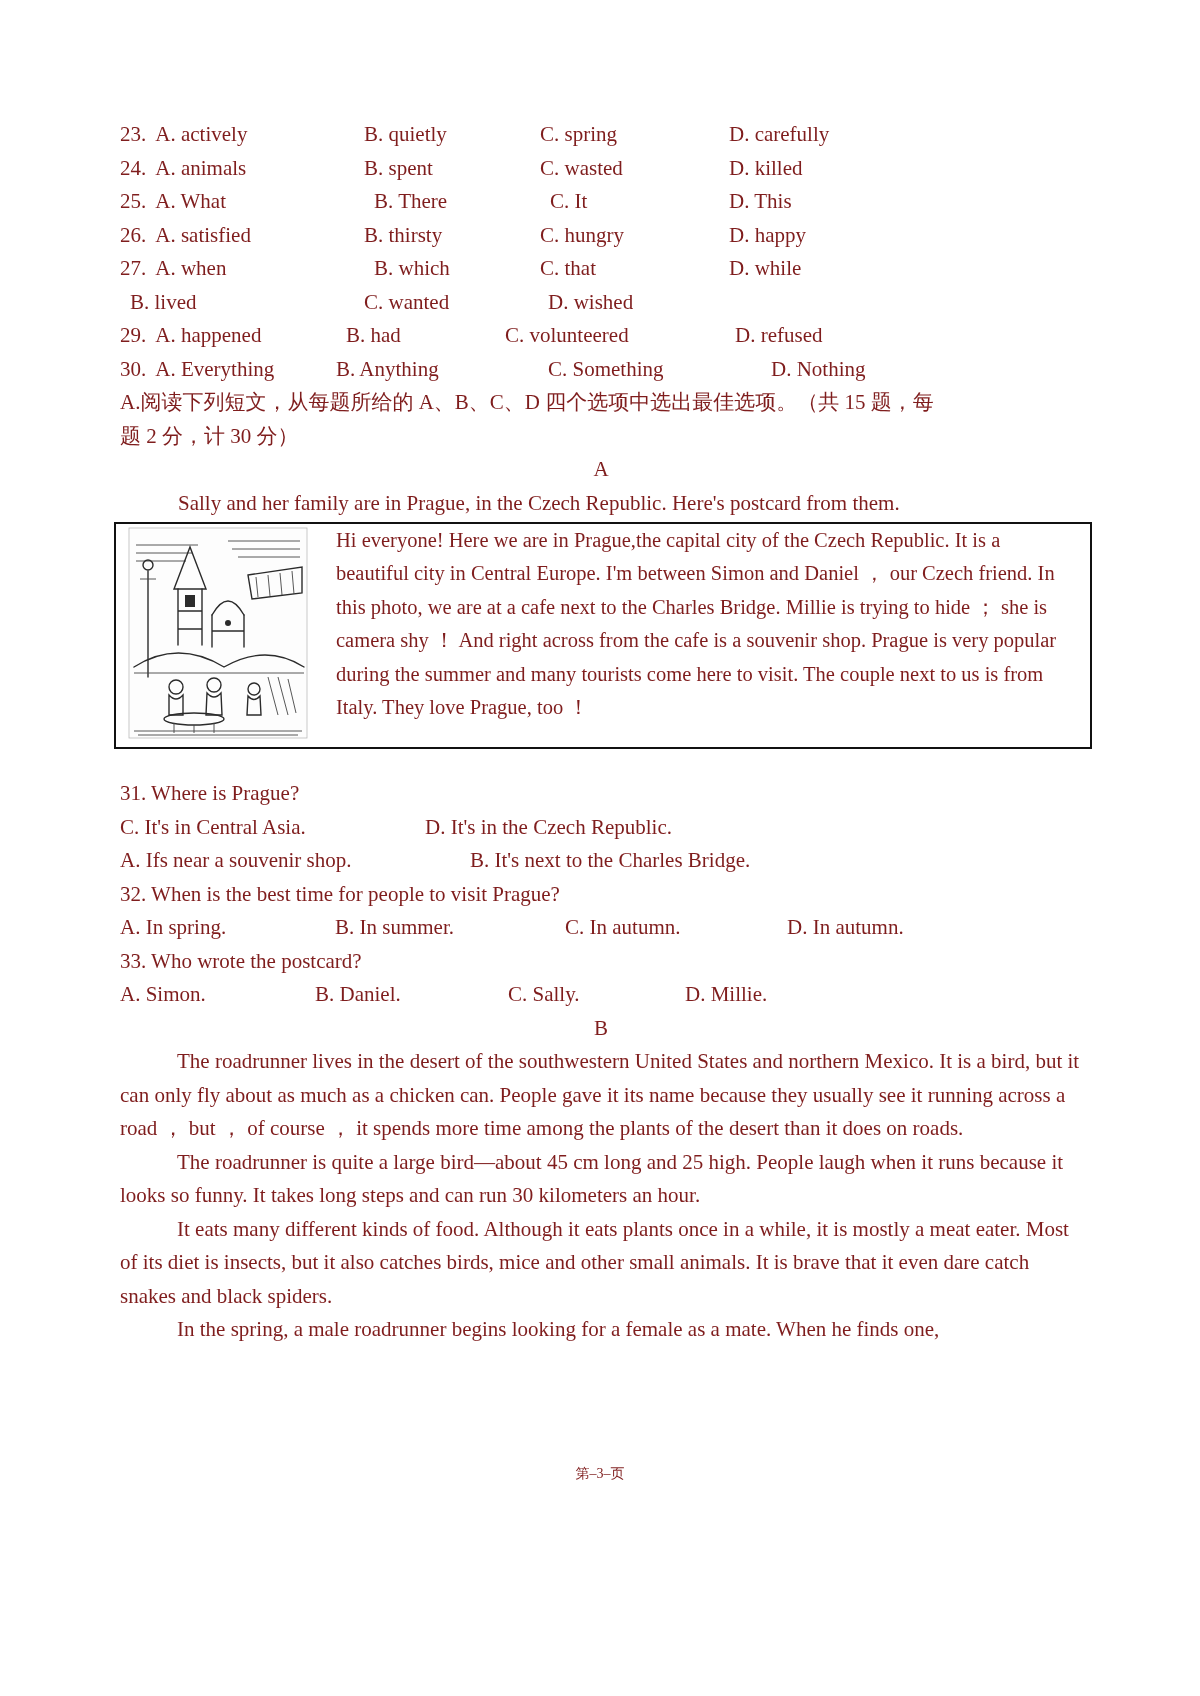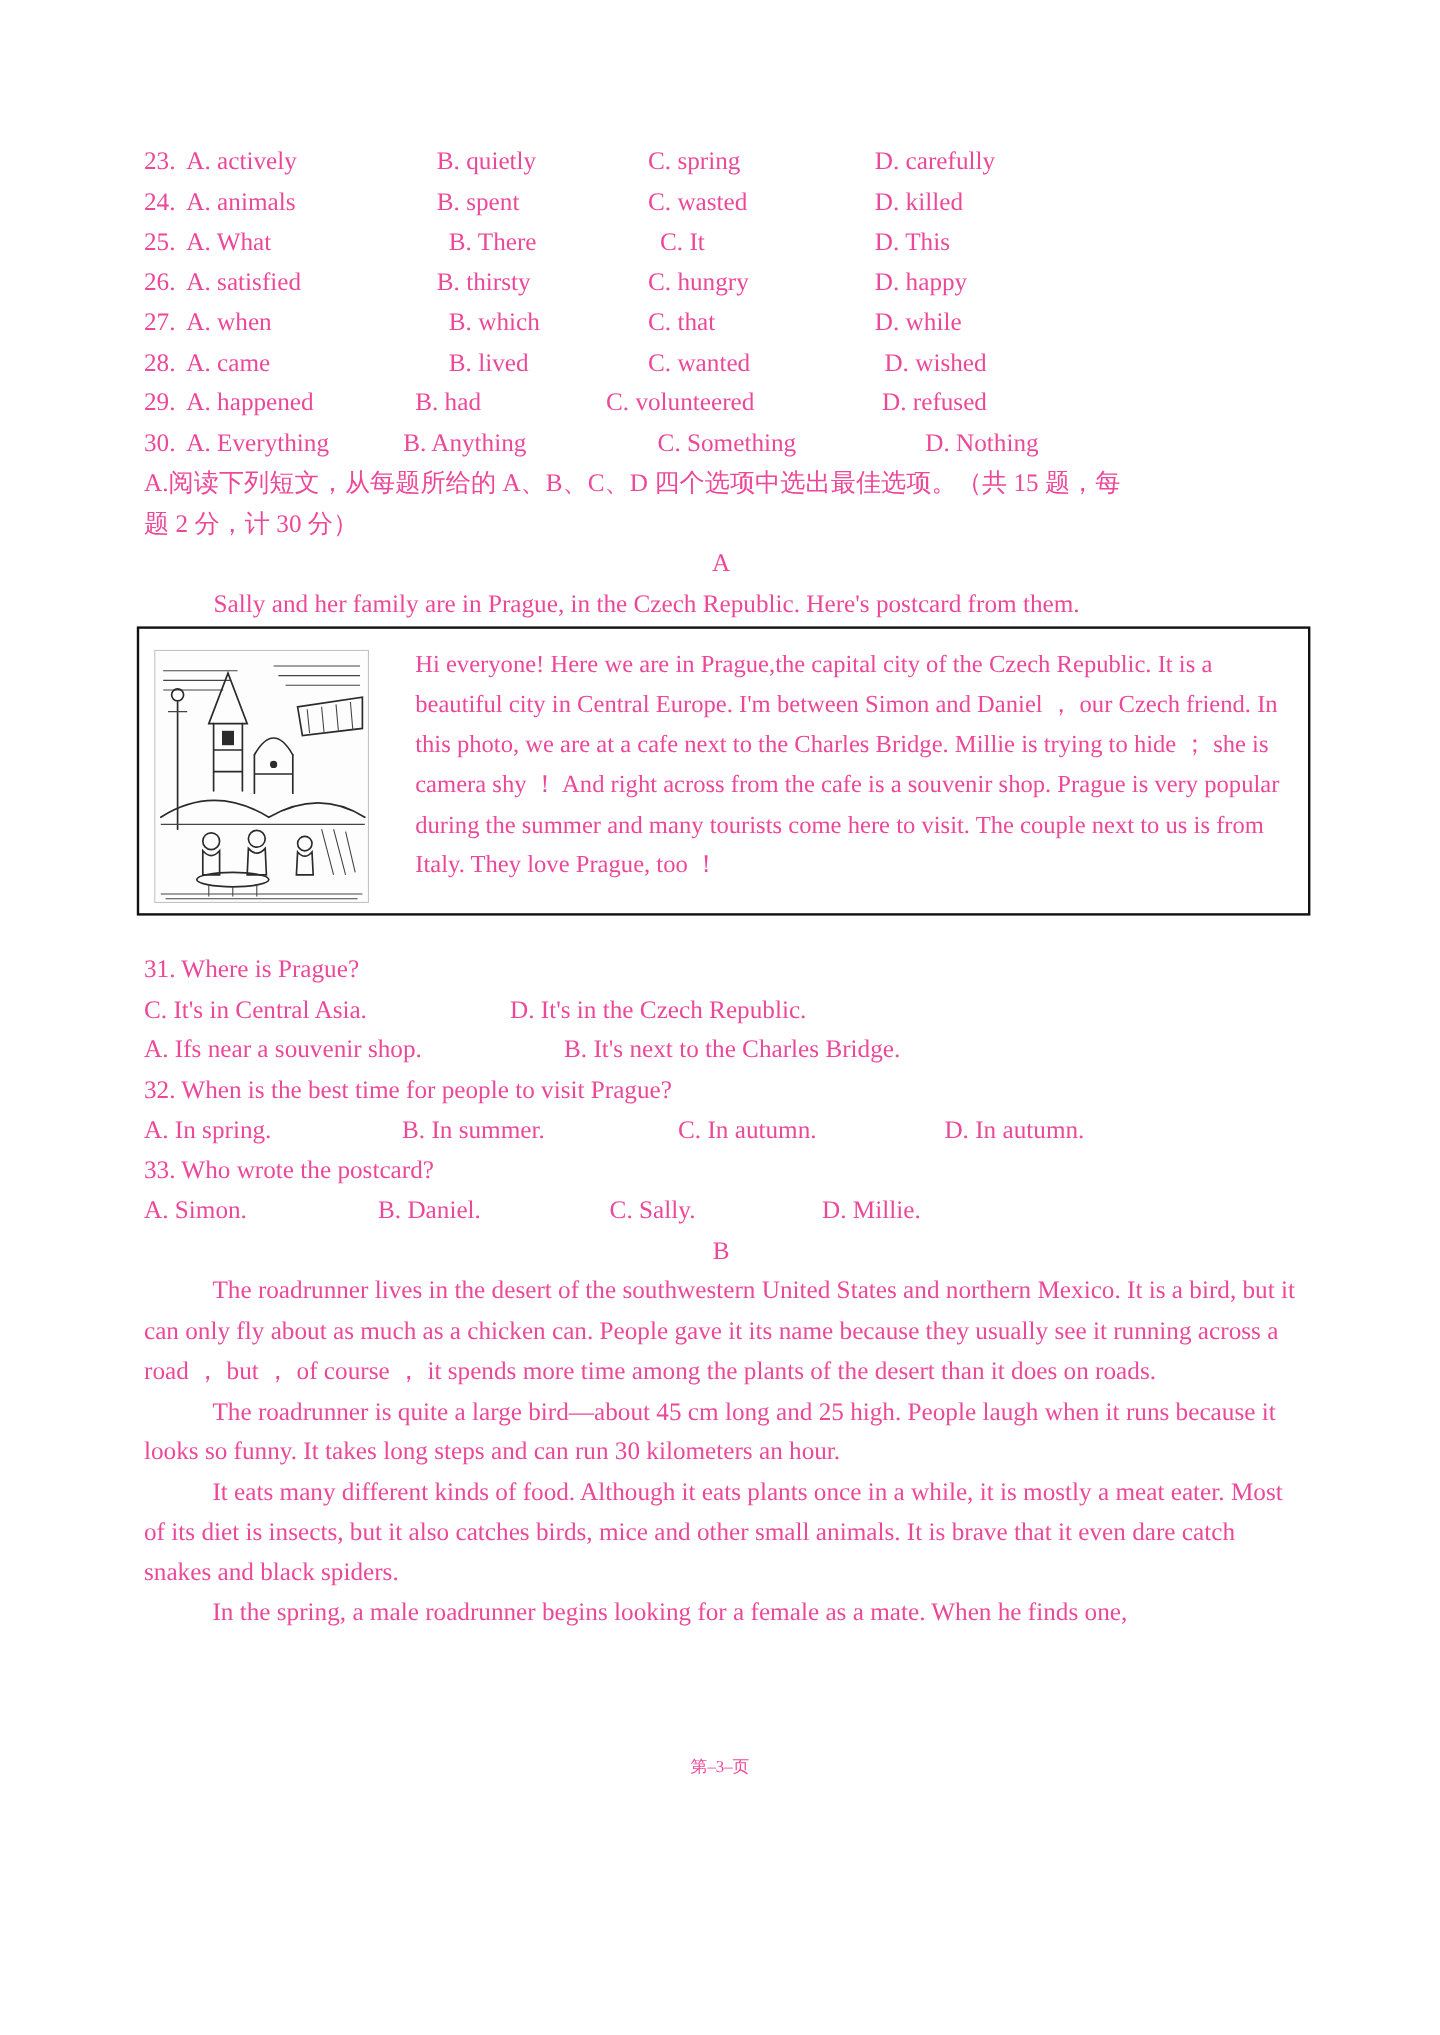--- a/index.html
+++ b/index.html
@@ -1,21 +1,21 @@
 <!DOCTYPE html>
 <html><head>
 <meta charset="utf-8">
 <style>
   html, body { margin: 0; padding: 0; background: #ffffff; }
   .page {
     position: relative;
     width: 1200px;
     height: 1696px;
     background: #ffffff;
-    color: #ec4899;
+    color: #7f1d1d;
     font-family: "Liberation Serif", "DejaVu Serif", serif;
     font-size: 21px;
     box-sizing: border-box;
     padding: 118px 118px 0 120px;
     overflow: hidden;
   }
   .line { line-height: 33.5px; white-space: nowrap; }
   
   .mcq-row {
     display: grid;
@@ -29,22 +29,22 @@
   .indent { text-indent: 58px; }
   
   .postcard-box {
     margin-top: 2px;
     border: 2px solid #111;
     box-sizing: border-box;
     width: 978px;
     margin-left: -6px;
     display: flex;
     align-items: flex-start;
-    padding: 14px 12px 8px 12px;
-    gap: 38px;
+    padding: 0 12px 8px 12px;
+    gap: 28px;
   }
   .postcard-img {
     flex: 0 0 180px;
     height: 212px;
     margin-top: 3px;
   }
   .postcard-text {
     flex: 1;
     font-size: 20.5px;
     line-height: 33.4px;
@@ -99,21 +99,20 @@
       <span>C. hungry</span>
       <span>D. happy</span>
     </div>
     <div class="mcq-row">
       <span><span class="mcq-num">27.</span><span>A. when</span></span>
       <span style="padding-left:10px">B. which</span>
       <span>C. that</span>
       <span>D. while</span>
     </div>
     <div class="mcq-row">
-      <span><span class="mcq-num">28.</span><span>A. came</span></span>
       <span style="padding-left:10px">B. lived</span>
       <span>C. wanted</span>
       <span style="padding-left:8px">D. wished</span>
     </div>
     <div class="mcq-row">
       <span><span class="mcq-num">29.</span><span>A. happened</span></span>
       <span style="margin-left:-18px">B. had</span>
       <span style="margin-left:-35px">C. volunteered</span>
       <span style="padding-left:6px">D. refused</span>
     </div>

